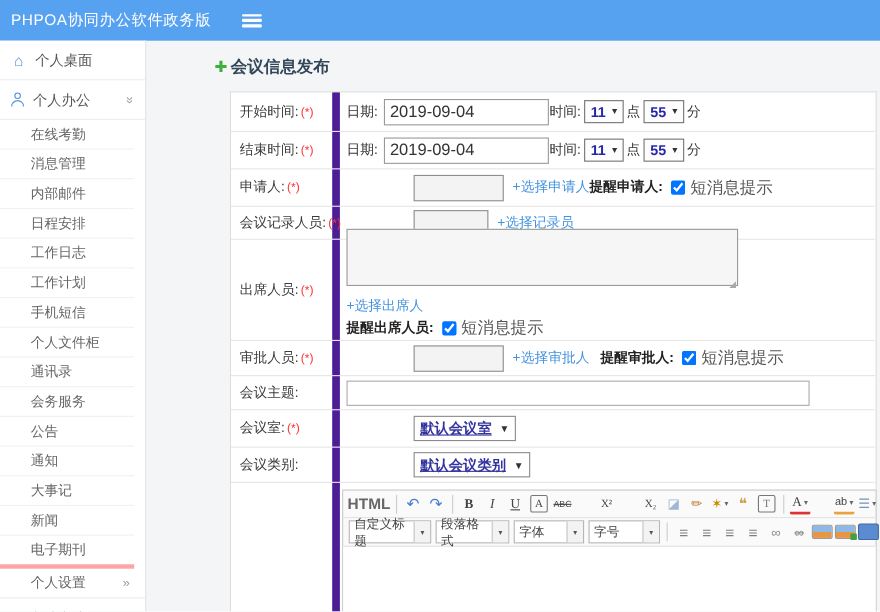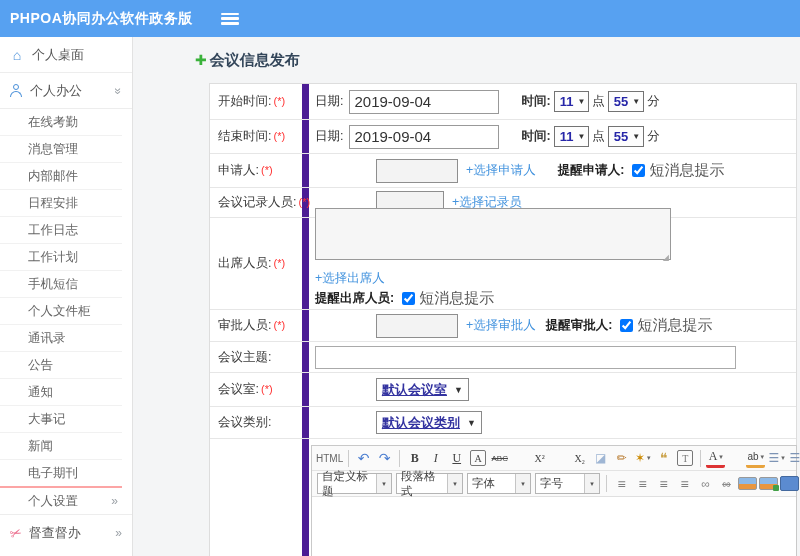--- a/index.html
+++ b/index.html
@@ -3,33 +3,33 @@
 <meta charset="utf-8">
 <style>
   html,body{margin:0;padding:0;}
   body{
     width:800px;height:556px;overflow:hidden;background:#f4f5f6;
     font-family:"Liberation Sans","DejaVu Sans",sans-serif;
     -webkit-font-smoothing:antialiased;
   }
   
   .header{height:37px;background:#57a1f1;display:flex;align-items:center;padding:0 10px;box-sizing:border-box;}
-  .app-title{color:#fff;font-size:14px;font-weight:bold;letter-spacing:.5px;}
+  .app-title{color:#fff;font-size:14px;font-weight:normal;letter-spacing:.5px;}
   .burger{margin-left:28px;width:18px;height:12px;display:flex;flex-direction:column;justify-content:space-between;cursor:pointer;}
   .burger i{display:block;height:2.5px;background:#fff;border-radius:1px;}
   
   .layout{display:flex;height:519px;}
   .sidebar{width:133px;background:#fff;border-right:1px solid #e2e2e2;box-sizing:border-box;overflow:hidden;flex:none;}
   .side-top{height:35px;display:flex;align-items:center;padding:0 10px;border-bottom:1px solid #ededed;font-size:13px;color:#555;cursor:pointer;}
   .side-top .glyph{color:#4a90d9;font-size:14px;margin-right:8px;width:14px;text-align:center;}
   .chev-exp{margin-left:auto;color:#9aa0a6;font-size:12px;display:inline-block;transform:rotate(90deg);}
   .chev-col{margin-left:auto;color:#9aa0a6;font-size:12px;}
   .side-sub{list-style:none;margin:0;padding:0;}
   .side-sub li{height:26px;line-height:26px;font-size:12.5px;color:#666;padding-left:28px;margin:0 10px 0 0;border-bottom:1px solid #f1f1f1;cursor:pointer;white-space:nowrap;}
-  .side-sub li:last-child{border-bottom:2px solid #fca5a5;}
+  .side-sub li:last-child{border-bottom:4px solid #fca5a5;}
   .side-settings{height:26px;display:flex;align-items:center;font-size:12.5px;color:#666;padding:0 14px 0 28px;cursor:pointer;}
   .person-icon{width:12px;height:13px;position:relative;margin-right:8px;display:inline-block;}
   .person-icon::before{content:"";position:absolute;left:3px;top:0;width:6px;height:6px;border:1.5px solid #4a90d9;border-radius:50%;box-sizing:border-box;}
   .person-icon::after{content:"";position:absolute;left:0;bottom:0;width:12px;height:6px;border:1.5px solid #4a90d9;border-bottom:none;border-radius:6px 6px 0 0;box-sizing:border-box;}
   .scissors{color:#ec6d8d;font-size:14px;margin-right:7px;display:inline-block;transform:rotate(-20deg);}
   
   .content{flex:1;padding:12px 0 0 62px;box-sizing:border-box;overflow:hidden;}
   .page-title{display:flex;align-items:center;height:22px;margin-bottom:12px;}
   .plus-ic{color:#3ab23a;font-size:14px;font-weight:bold;margin-right:3px;}
   .page-title b{font-size:15px;color:#33465a;}
@@ -52,31 +52,31 @@
   input.long{width:415px;height:19px;border:1px solid #aaa;}
   .mini-sel{display:inline-flex;align-items:center;border:1px solid #737373;background:#fdfdfd;height:19px;padding:0 3px 0 5px;margin:0 3px;cursor:pointer;}
   .mini-sel b{font-size:13px;color:#2626a8;}
   .mini-sel .arr{font-size:8px;color:#333;margin-left:4px;}
   .big-sel{display:inline-flex;align-items:center;border:1px solid #8a8a8a;background:#fff;height:21px;padding:0 5px;cursor:pointer;}
   .big-sel b{font-size:13px;color:#3333a0;text-decoration:underline;}
   .big-sel .arr{font-size:9px;color:#333;margin-left:7px;}
   .ta-wrap{position:relative;margin-top:6px;}
   textarea.ta{width:350px;height:46px;background:#f6f6f6;border:1px solid #999;resize:none;}
   .ta-grip{position:absolute;right:2px;bottom:2px;font-size:8px;color:#aaa;}
-  .gap6{margin-left:6px;} .gap10{margin-left:10px;} .gap22{margin-left:22px;font-weight:bold;}
+  .gap6{margin-left:6px;} .gap10{margin-left:10px;} .gap22{}
   .attend-links{margin:4px 0 2px 0;} .attend-remind{display:flex;align-items:center;margin-bottom:18px;}
   input[type=checkbox]{width:13px;height:13px;margin:0 4px 0 8px;}
   
   .editor-row{border-bottom:none;height:120px;align-items:flex-start;}
   .editor{margin:6px 0 0 -4px;width:486px;border:1px solid #c9c9c9;background:#fafafa;box-sizing:border-box;}
   .tbar{display:flex;align-items:center;padding:2px 3px;flex-wrap:nowrap;}
   .tbar1{border-bottom:1px solid #e3e3e3;}
   .tb-btn{min-width:19px;height:20px;display:inline-flex;align-items:center;justify-content:center;font-size:12px;color:#444;cursor:pointer;margin:0 1px;border-radius:2px;flex:none;}
   .tb-sep{width:1px;height:17px;background:#ccc;margin:0 4px;flex:none;}
-  .tb-txt{font-size:10px;font-weight:normal;color:#666;letter-spacing:0;}
+  .tb-txt{font-size:14px;font-weight:bold;color:#666;letter-spacing:0;}
   .tb-lg{font-size:14px;}
   .tb-sm{font-size:10px;margin-left:20px;}
   .tb-serif{font-family:"Liberation Serif","DejaVu Serif",serif;}
   .tb-b{font-weight:bold;} .tb-i{font-style:italic;} .tb-u{text-decoration:underline;}
   .tb-boxed{border:1px solid #777;font-size:10px;min-width:14px;height:14px;margin:0 3px;font-family:"Liberation Serif",serif;}
   .tb-strike{font-size:8px;text-decoration:line-through;letter-spacing:0;}
   .tb-strike2{text-decoration:line-through;}
   .tb-bar-red{border-bottom:3px solid #d33;height:16px;}
   .tb-bar-orange{border-bottom:3px solid #e8a33d;height:16px;text-align:right;}
   .tb-caret{font-size:7px;color:#666;margin-left:2px;}
@@ -118,20 +118,21 @@
     <ul class="side-sub" id="office-list">
         <li>在线考勤</li>
         <li>消息管理</li>
         <li>内部邮件</li>
         <li>日程安排</li>
         <li>工作日志</li>
         <li>工作计划</li>
         <li>手机短信</li>
         <li>个人文件柜</li>
         <li>通讯录</li>
+        <li>会务服务</li>
         <li>公告</li>
         <li>通知</li>
         <li>大事记</li>
         <li>新闻</li>
         <li>电子期刊</li>
       </ul>
     <div class="side-settings">
       <span>个人设置</span>
       <span class="chev-col" style="margin-left:auto;">»</span>
     </div>

